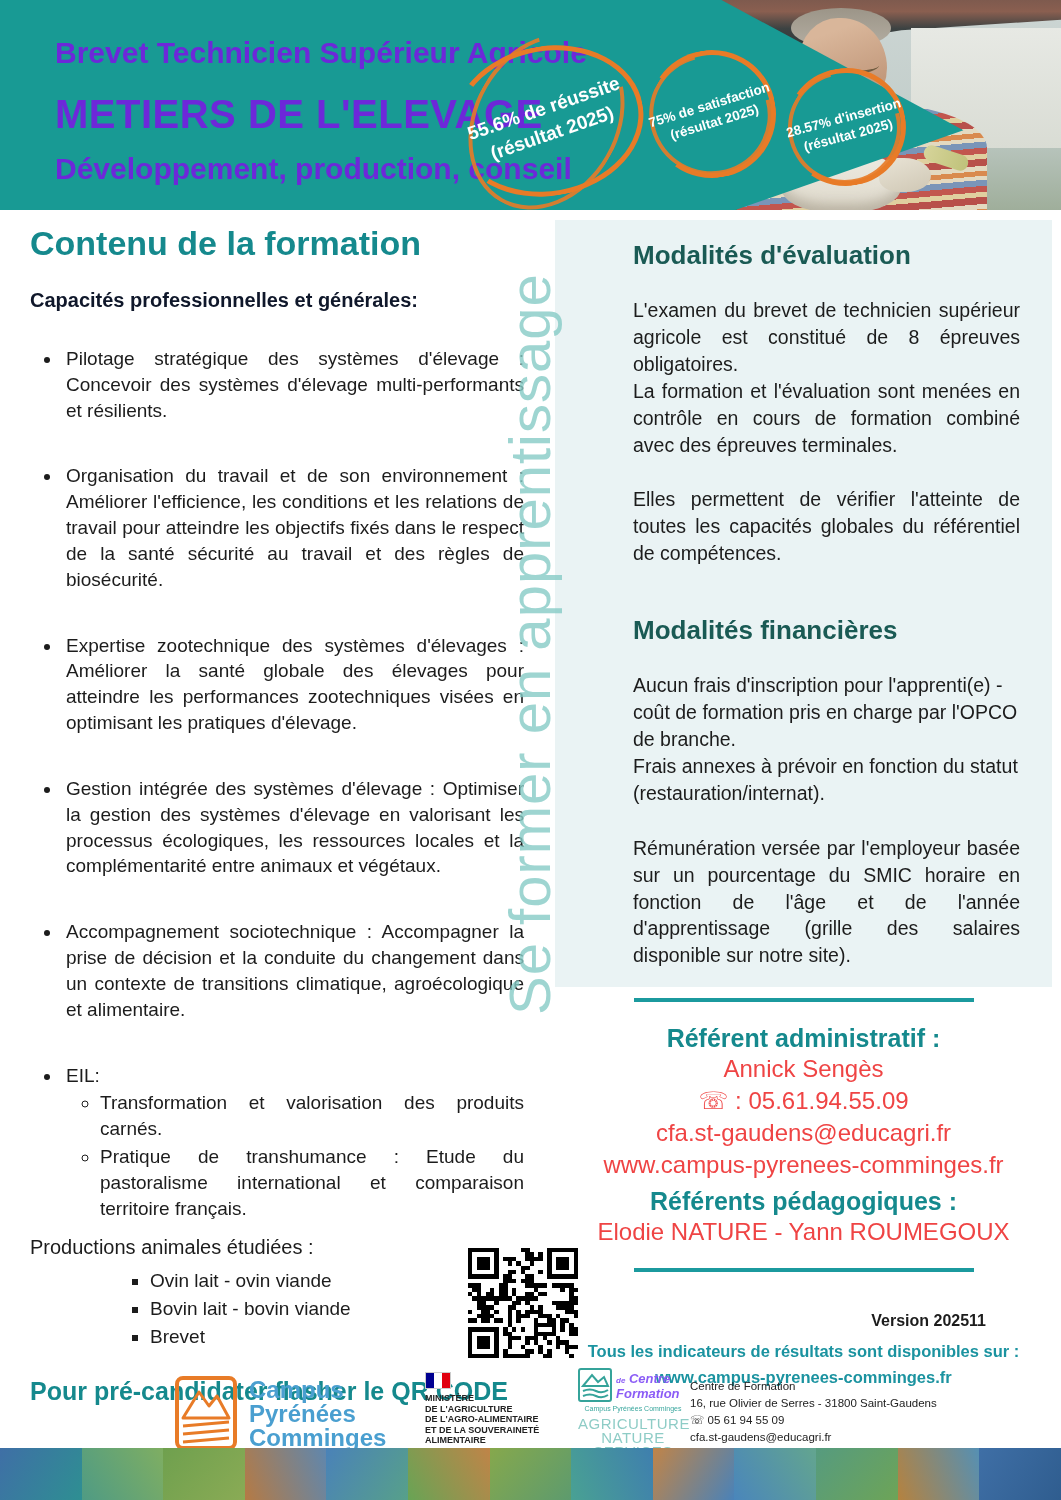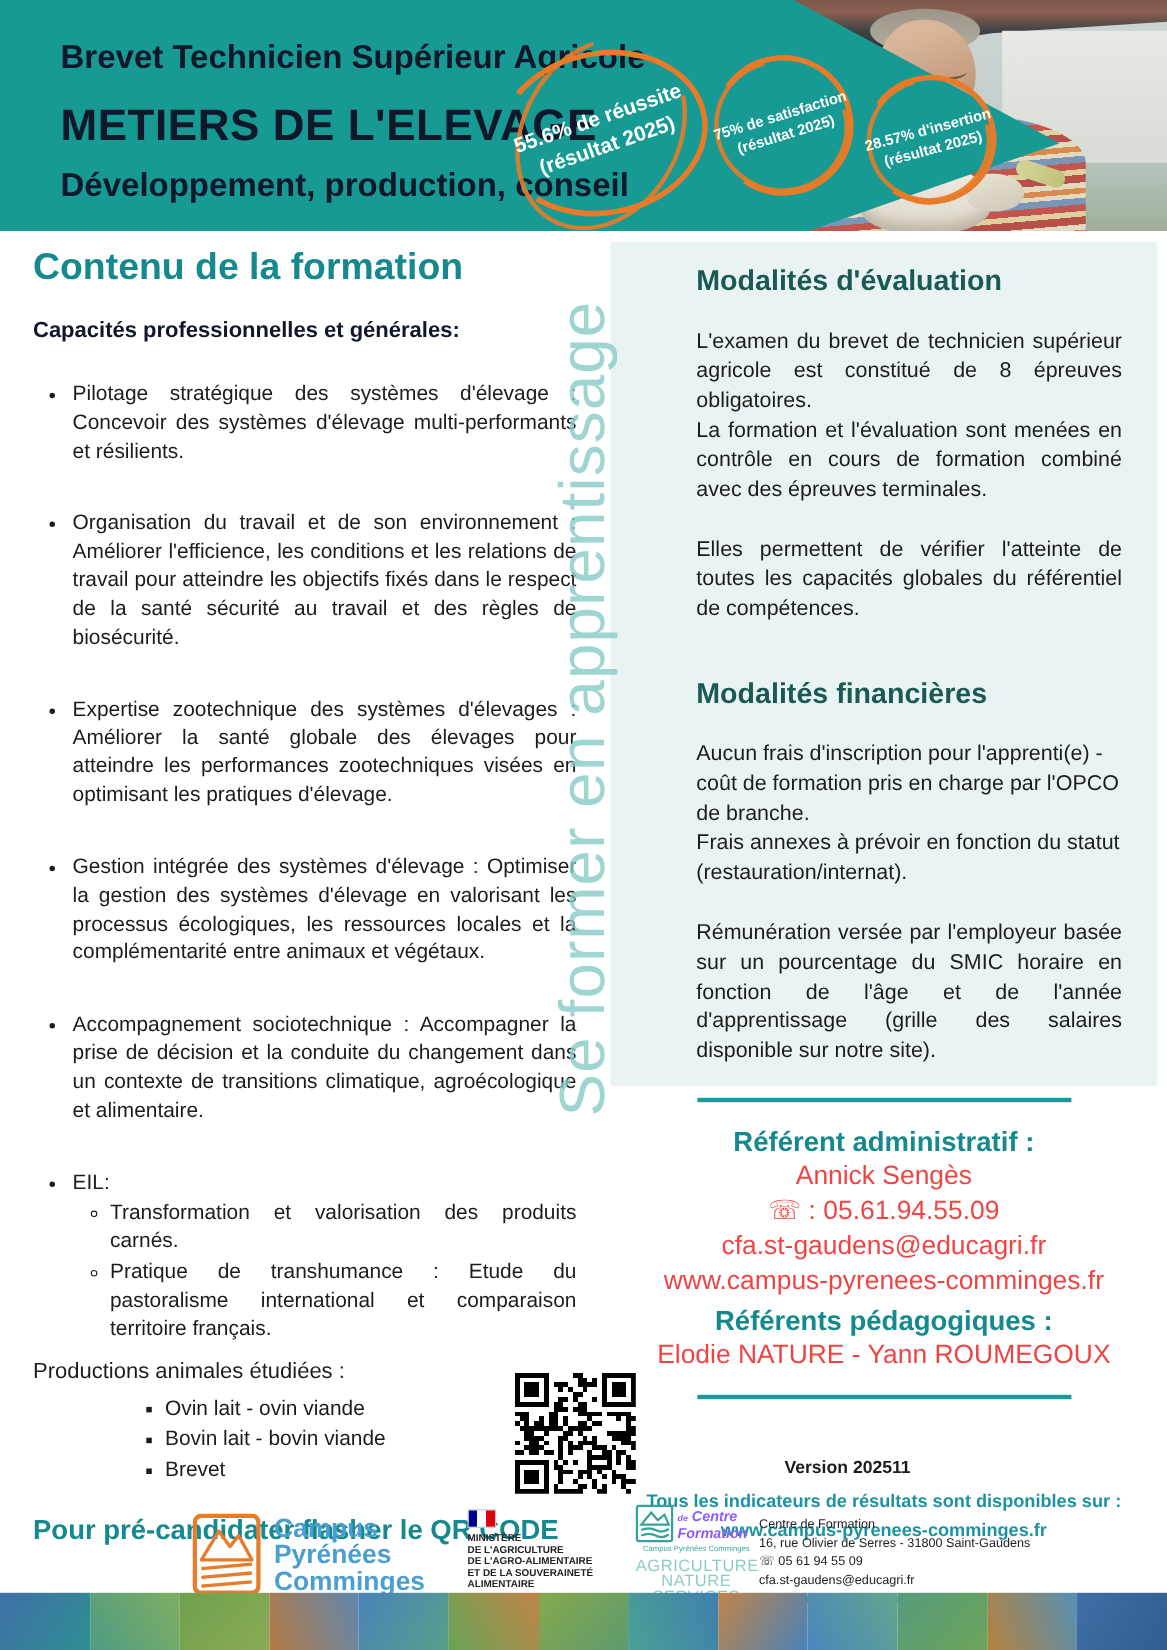--- a/index.html
+++ b/index.html
@@ -27,21 +27,21 @@
   .photo .sweater { position:absolute; left:96px; top:104px; width:250px; height:110px; border-radius:45% 45% 0 0 / 40% 40% 0 0;
     background:repeating-linear-gradient(175deg,#b8504a 0 7px,#e3d9c0 7px 12px,#d98a4e 12px 17px,#e3d9c0 17px 21px,#7a95b8 21px 27px,#c2564e 27px 33px,#e0cf9f 33px 38px); }
   .photo .lamb { position:absolute; left:140px; top:150px; width:120px; height:62px; border-radius:50% 50% 40% 40%;
     background:linear-gradient(180deg,#efece3,#ddd8ca); box-shadow:inset 0 -8px 12px rgba(120,110,90,.35); }
   .photo .lamb-head { position:absolute; left:238px; top:158px; width:52px; height:34px; border-radius:40% 60% 55% 45%;
     background:linear-gradient(160deg,#e9e4d6,#cfc7b4); }
   .photo .bottle { position:absolute; left:282px; top:150px; width:46px; height:16px; border-radius:8px;
     background:linear-gradient(90deg,#d6d49a,#bfc27a); transform:rotate(18deg); }
   .hero-teal { position:absolute; left:0; top:0; width:1061px; height:210px;
     background:#189a94; clip-path:polygon(0 0, 68% 0, 90.8% 62%, 69.3% 100%, 0 100%); }
-  .hero-title { position:absolute; color:#0f172a; font-weight:bold; left:55px; white-space:nowrap; }
+  .hero-title { position:absolute; color:#6d28d9; font-weight:bold; left:55px; white-space:nowrap; }
   .t1 { top:36px;  font-size:30px; }
   .t2 { top:92px;  font-size:40px; letter-spacing:.5px; }
   .t3 { top:152px; font-size:30px; }
 
   .badge { position:absolute; }
   .badge .ring, .badge .ring2 { position:absolute; border-radius:50%; border:4px solid #e87b27; }
   .badge .ring  { inset:0; transform:rotate(-10deg); border-width:5px; border-left-color:transparent; }
   .badge .ring2 { inset:3px 5px 2px 2px; transform:rotate(120deg); border-left-color:transparent; opacity:.9; }
   .badge .btxt { position:absolute; inset:0; display:flex; flex-direction:column; align-items:center; justify-content:center;
     color:#fff; font-weight:bold; text-align:center; line-height:1.35; }
@@ -79,21 +79,21 @@
   .just { text-align:justify; }
   .gap-top { margin-top:28px; }
   .h-fin { margin-top:48px; }
 
   
   .contact { position:absolute; left:555px; top:998px; width:497px; text-align:center; }
   .rule { width:340px; height:4px; background:#1b9a9e; margin:0 auto; }
   .c-head { color:#15898d; font-size:25px; font-weight:bold; margin-top:22px; }
   .c-line { font-size:24px; line-height:32px; color:#ef4444; }
   .c-gap { margin-top:6px; }
-  .version { text-align:center; padding-right:66px; font-size:16px; font-weight:bold; margin-top:54px; }
+  .version { text-align:right; padding-right:66px; font-size:16px; font-weight:bold; margin-top:40px; }
   .indic { color:#1b93a0; font-size:16.5px; font-weight:bold; line-height:26px; margin-top:8px; }
 
   
   .qr { position:absolute; left:468px; top:1248px; width:110px; height:110px; background:#fff; }
 
   
   .campus-logo { position:absolute; left:175px; top:1376px; display:flex; gap:12px; }
   .campus-icon { width:62px; height:74px; }
   .campus-text { color:#4a9fd0; font-weight:bold; font-size:24px; line-height:24px; padding-top:2px; }
   .ministry { position:absolute; left:425px; top:1372px; font-size:9px; font-weight:bold; line-height:10.5px; color:#222; }

